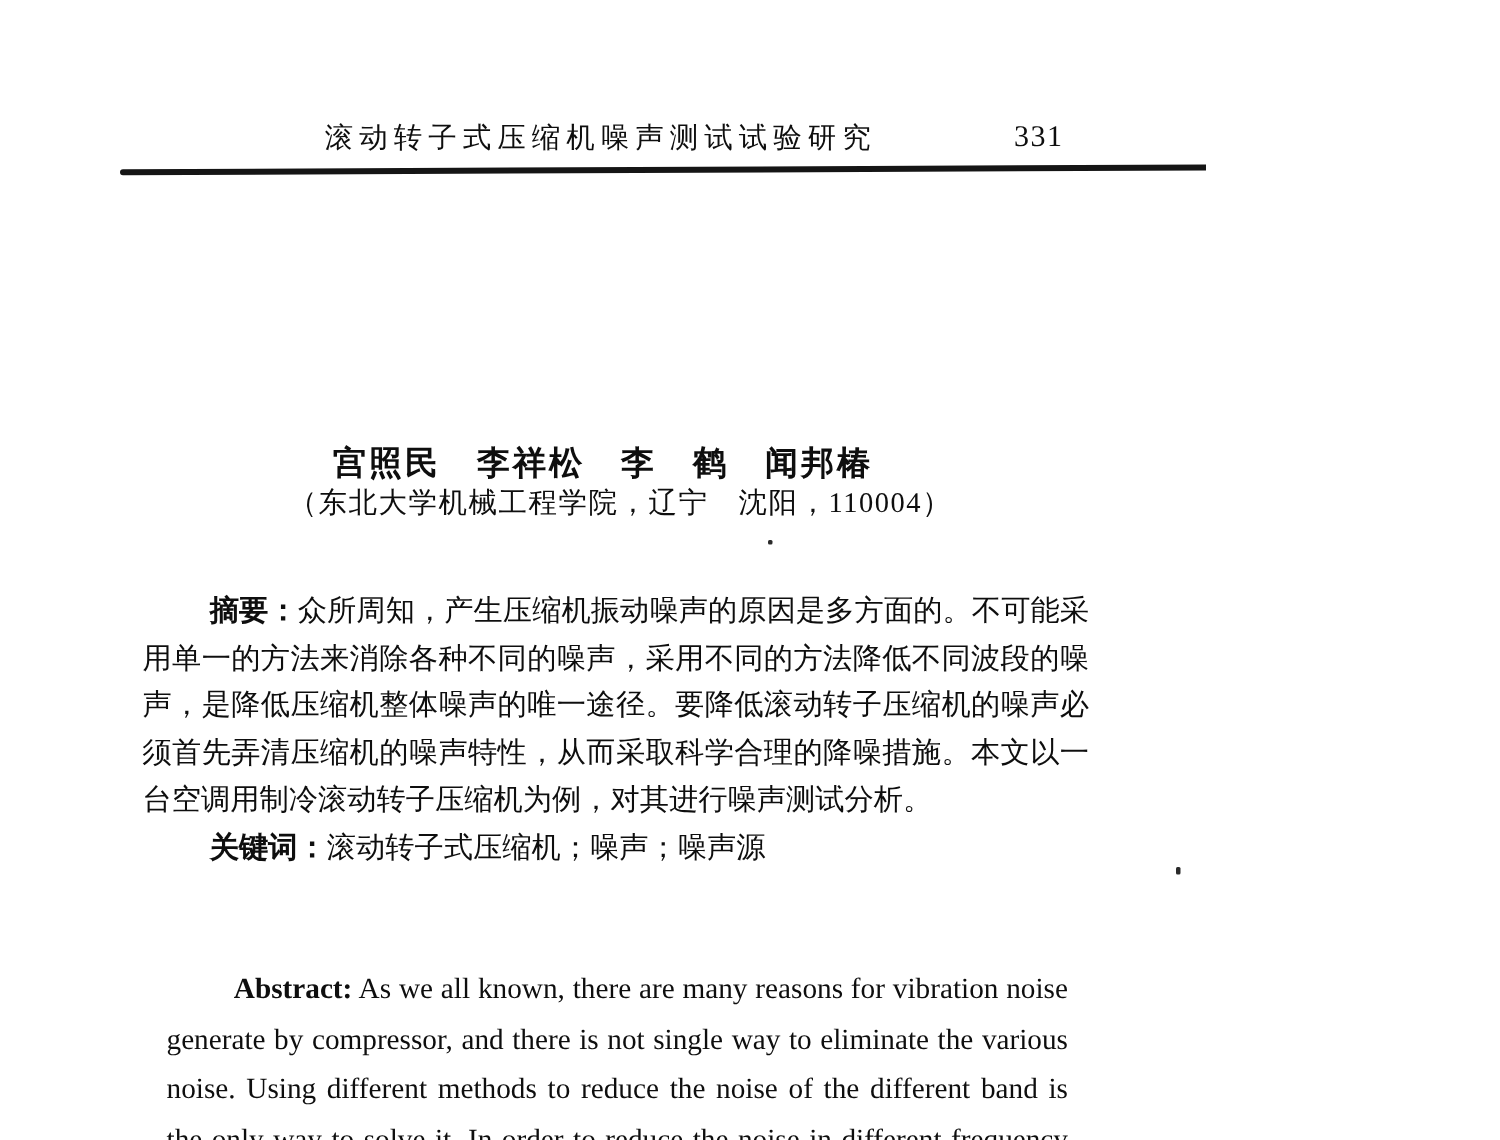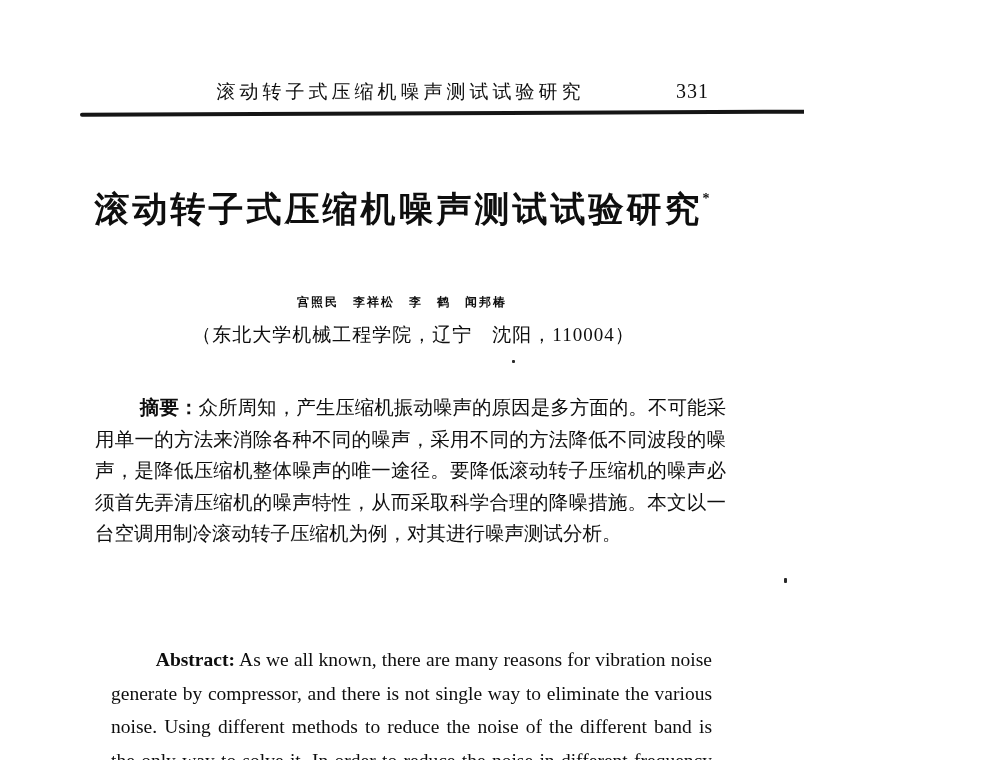--- a/index.html
+++ b/index.html
@@ -67,21 +67,21 @@
     vertical-align: 18px;
     letter-spacing: 0;
   }
 
   .authors {
     position: absolute;
     left: 0;
     right: 0;
     top: 294px;
     text-align: center;
-    font-size: 12px;
+    font-size: 22px;
     font-weight: 600;
     letter-spacing: 2px;
     white-space: nowrap;
   }
   .affiliation {
     position: absolute;
     left: 0;
     right: 0;
     top: 322px;
     text-align: center;
@@ -141,27 +141,27 @@
 <body>
 
 <div class="page">
 
   <header class="running-header">
     <span>滚动转子式压缩机噪声测试试验研究</span>
     <span class="page-number">331</span>
   </header>
   <div class="header-rule"></div>
 
-  <h1 class="paper-title"><span>滚动转子式压缩机噪声测试试验研究</span><sup class="title-mark">*</sup></h1>
 
   <div class="authors">宫照民　李祥松　李　鹤　闻邦椿</div>
   <div class="affiliation">（东北大学机械工程学院，辽宁　沈阳，110004）</div>
 
   <section class="abstract-cn">
     <p><span class="cn-label">摘要：</span><span>众所周知，产生压缩机振动噪声的原因是多方面的。不可能采用单一的方法来消除各种不同的噪声，采用不同的方法降低不同波段的噪声，是降低压缩机整体噪声的唯一途径。要降低滚动转子压缩机的噪声必须首先弄清压缩机的噪声特性，从而采取科学合理的降噪措施。本文以一台空调用制冷滚动转子压缩机为例，对其进行噪声测试分析。</span></p>
+    <p><span class="cn-label">关键词：</span><span>滚动转子式压缩机；噪声；噪声源</span></p>
   </section>
 
   <section class="abstract-en">
     <p><span class="en-label">Abstract:</span><span> As we all known, there are many reasons for vibration noise generate by compressor, and there is not single way to eliminate the various noise. Using different methods to reduce the noise of the different band is the only way to solve it. In order to reduce the noise in different frequency bands, first of all, it's necessary to understand the noise character of the compressor. In</span></p>
   </section>
 
   <div class="speckle speckle-1"></div>
   <div class="speckle speckle-2"></div>
 
 </div>

